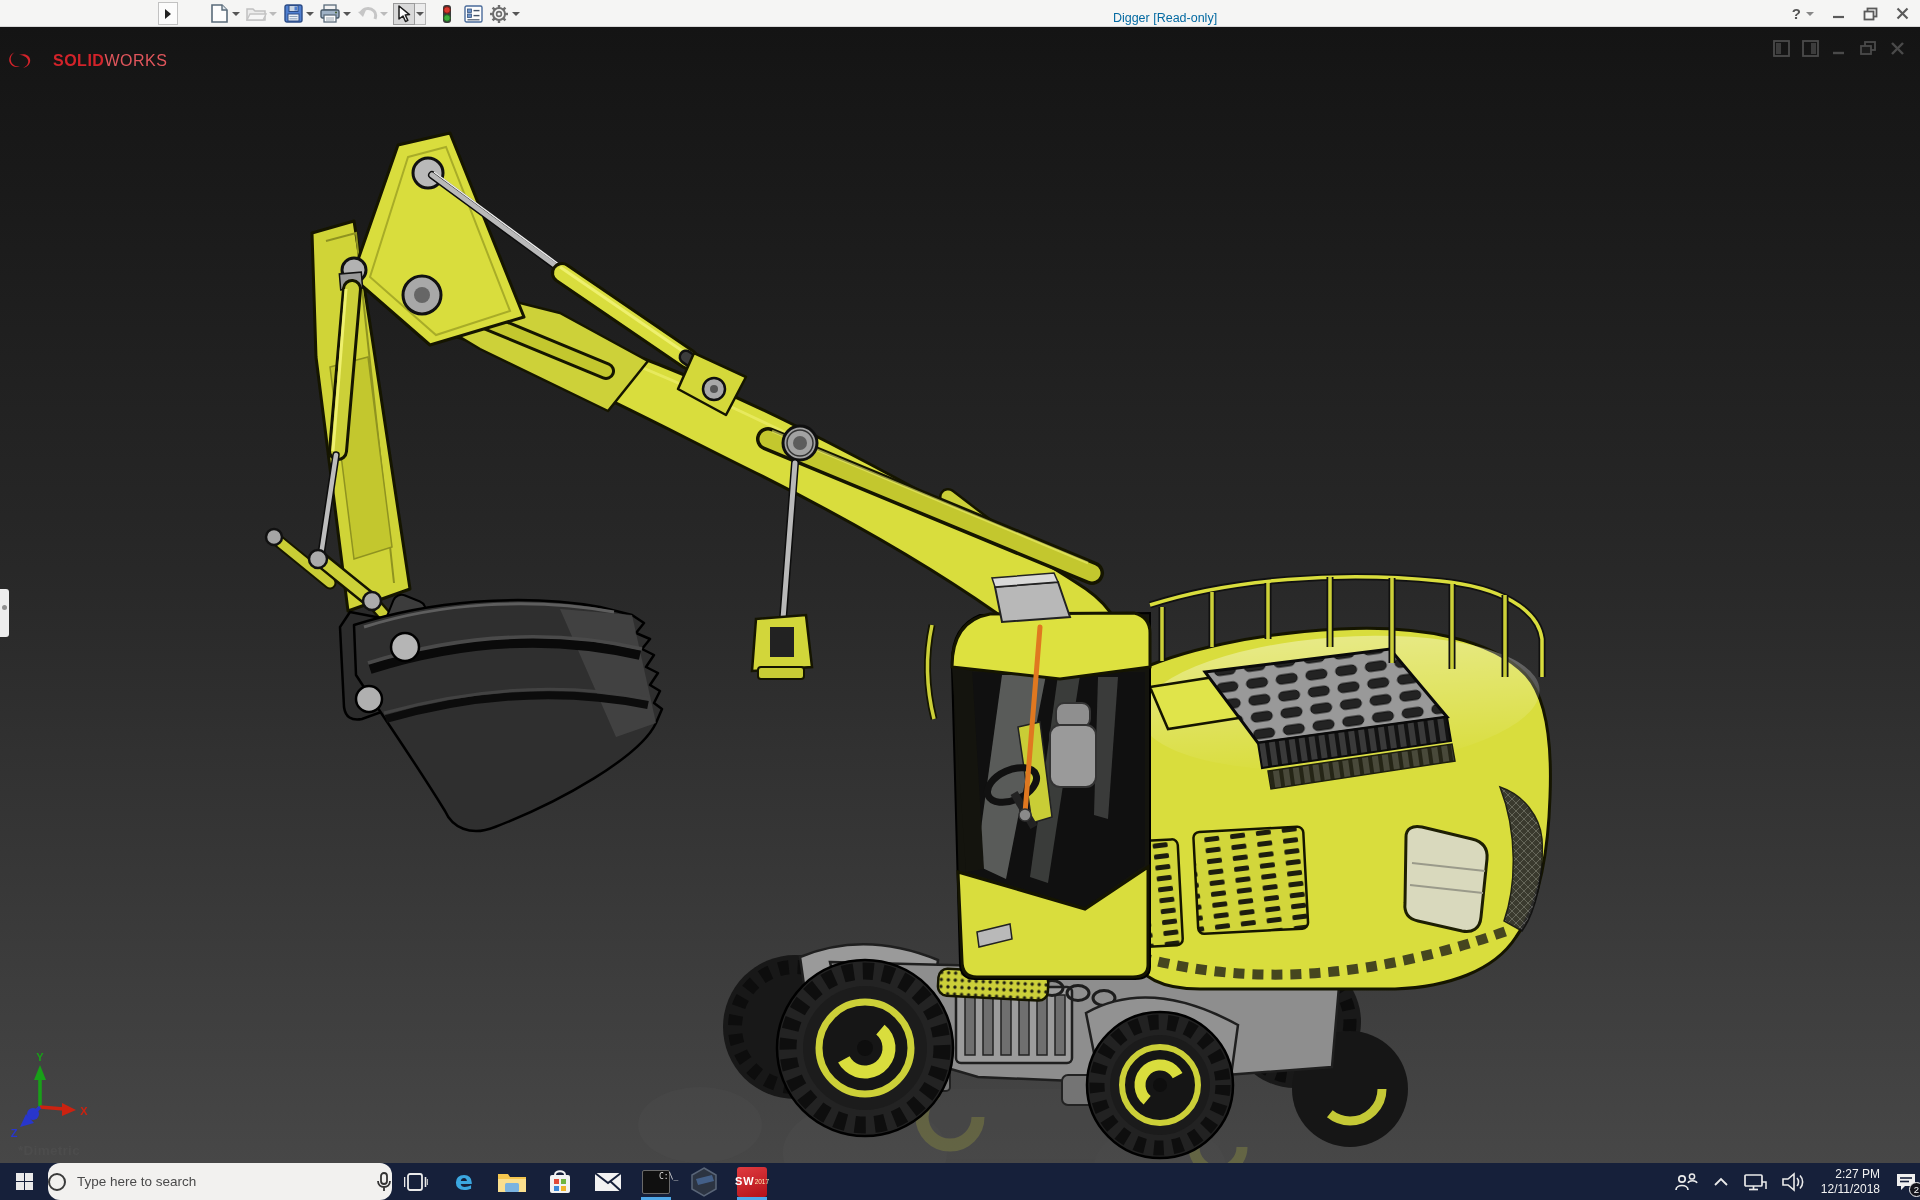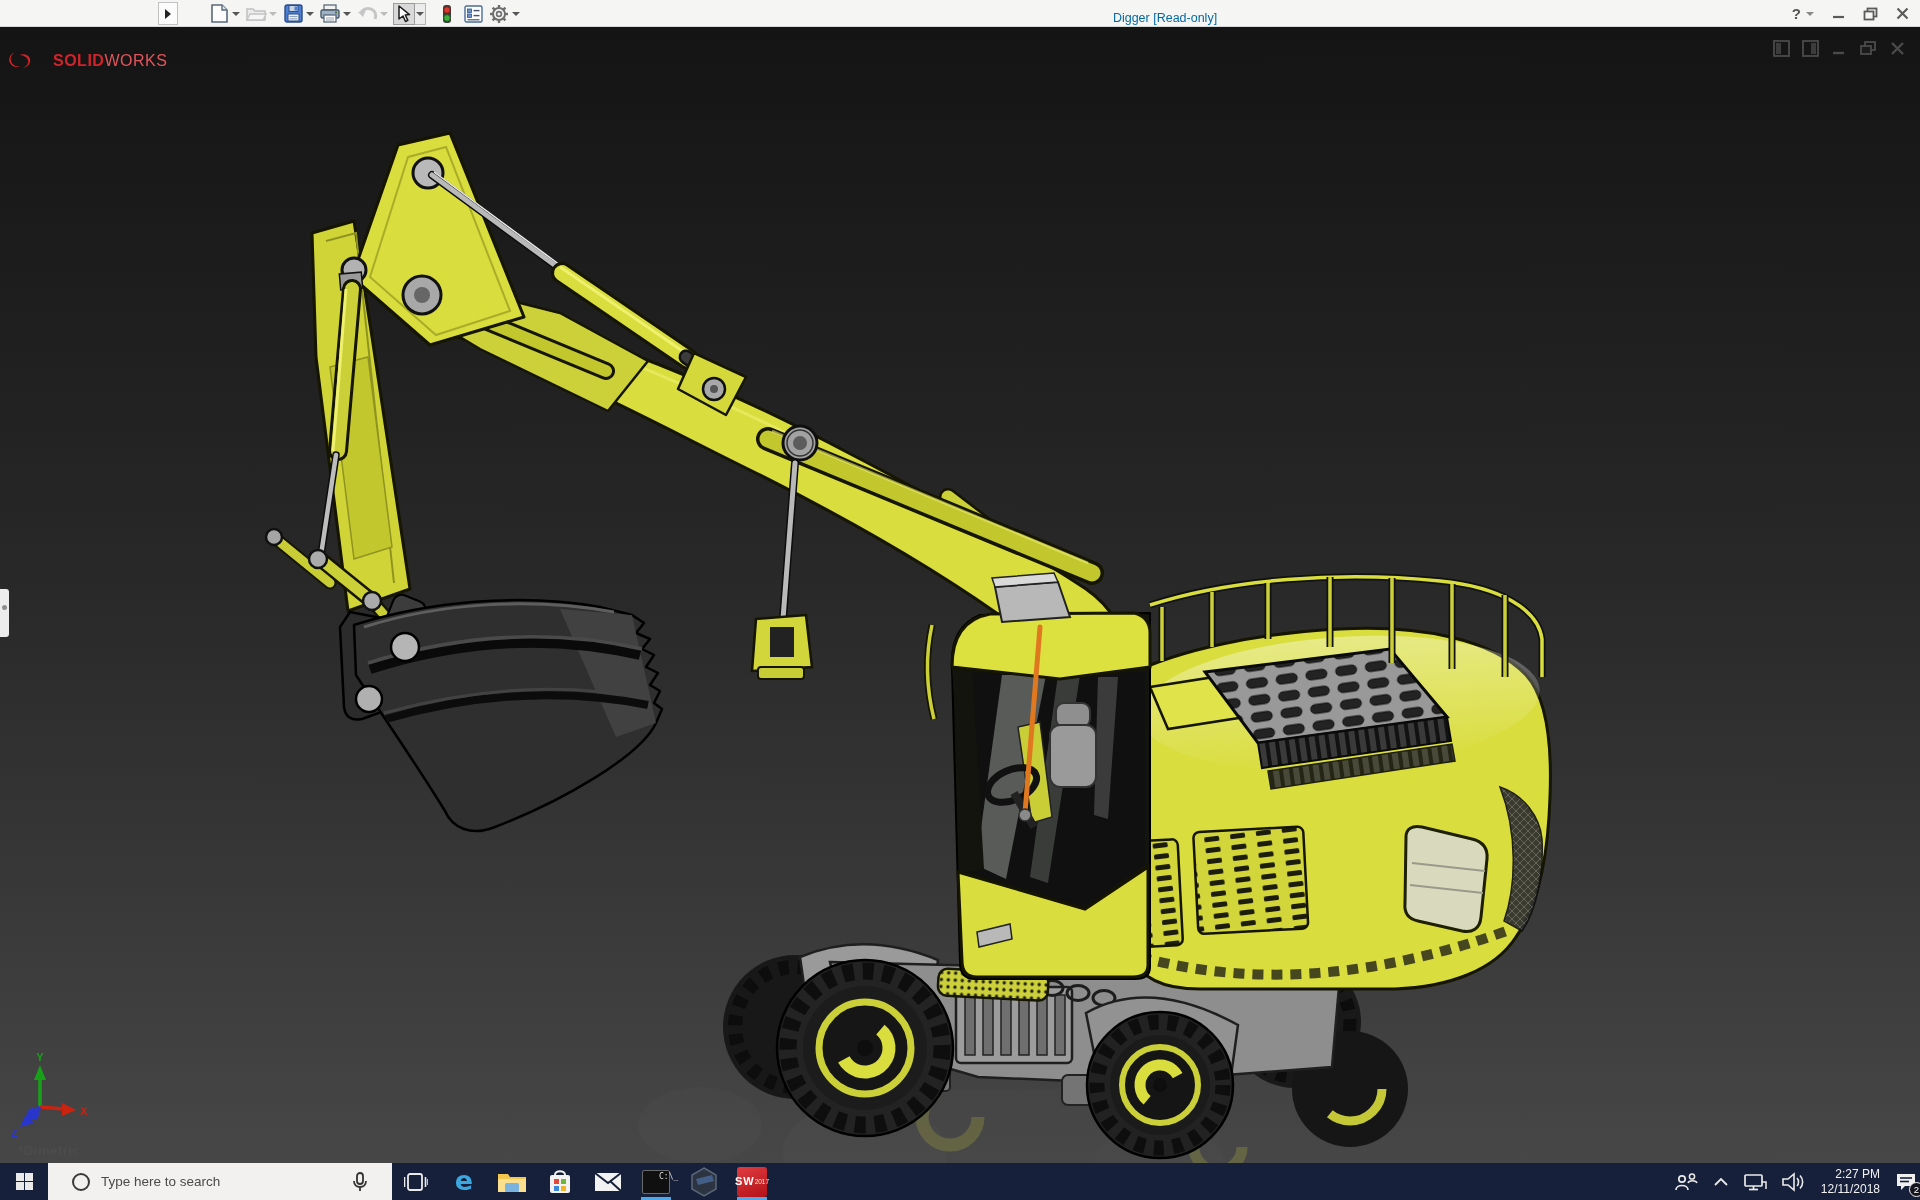--- a/index.html
+++ b/index.html
@@ -45,21 +45,21 @@
   .orientation { position:absolute; left:18px; bottom:5px; font-size:13.5px;
                  font-weight:600; color:#4c4c4c; letter-spacing:.3px; }
 
   
   .taskbar { position:absolute; left:0; top:1163px; width:1920px; height:37px;
              background:#16203a; display:flex; align-items:stretch; z-index:60; }
   .tb-btn { display:flex; align-items:center; justify-content:center; }
   .start { width:48px; }
   .win-grid { display:grid; grid-template-columns:8px 8px; grid-template-rows:8px 8px; gap:1px; }
   .win-grid div { background:#eaeaea; }
-  .searchbox { width:344px; background:#f2f1ef; display:flex; align-items:center; padding:0 24px; gap:11px; }
+  .searchbox { width:344px; background:#f2f1ef; display:flex; align-items:center; padding:0 0; gap:11px;border-radius:12px; }
   .searchbox .ring { width:18px; height:18px; border:2.4px solid #3a3a3a; border-radius:50%; flex:none; }
   .searchbox .ph { font-size:13.5px; color:#4a4a4a; flex:1; white-space:nowrap; }
   .appslot { width:48px; position:relative; display:flex; align-items:center; justify-content:center; }
   .runbar { position:absolute; left:9px; bottom:0; width:30px; height:3px; background:#4fa8e8; }
   .edge-e { font-family:"DejaVu Sans", sans-serif; font-weight:bold; font-size:27px;
             color:#3ba7e0; line-height:1; transform:translateY(-1px); }
   .cmd-box { width:28px; height:24px; background:#101010; border:1px solid #6a6a6a; border-radius:2px;
              color:#dcdcdc; font-family:"DejaVu Sans Mono", monospace; font-size:8px;
              padding:2px 0 0 16px; line-height:1; }
   .hexwrap { width:30px; height:30px; display:flex; align-items:center; justify-content:center; }

